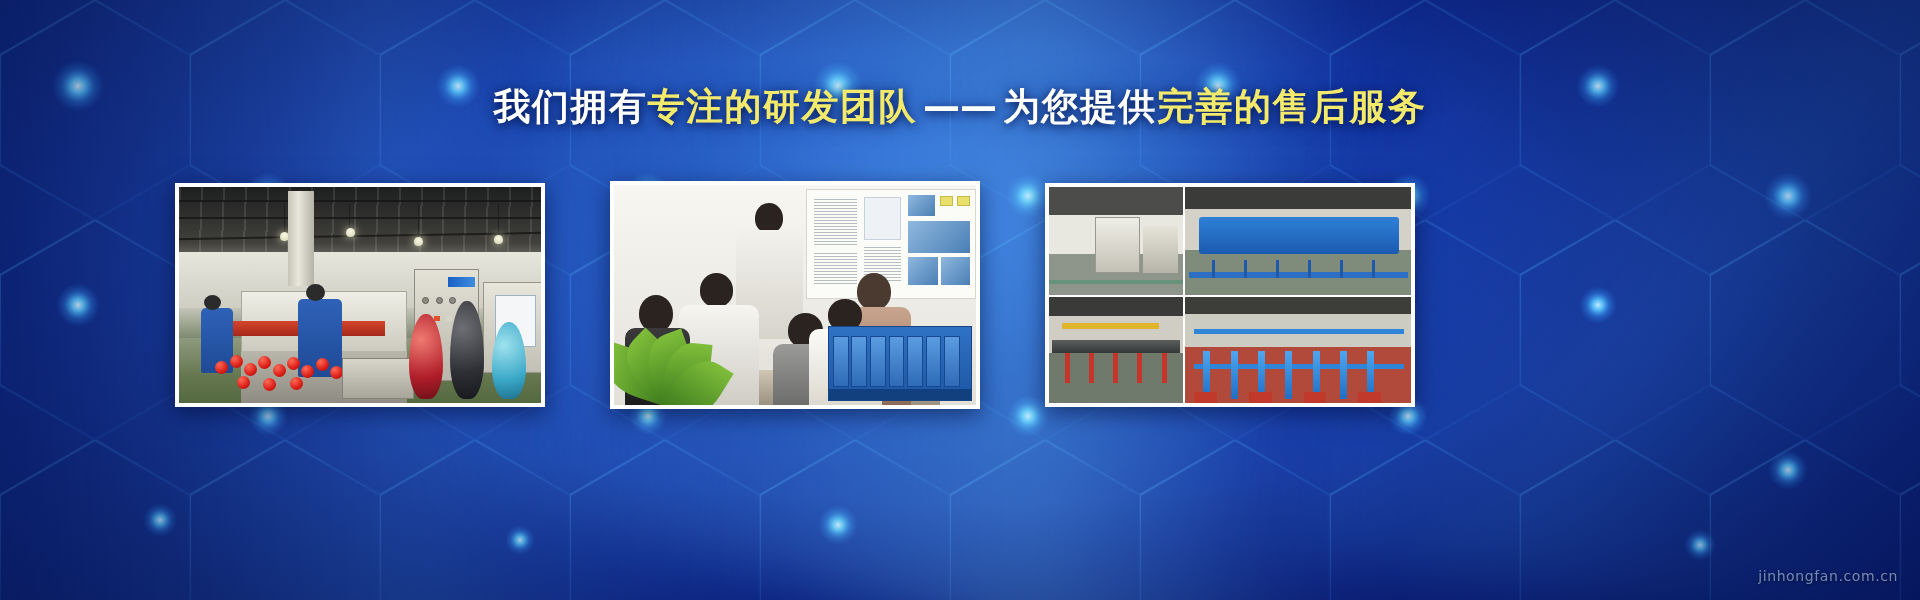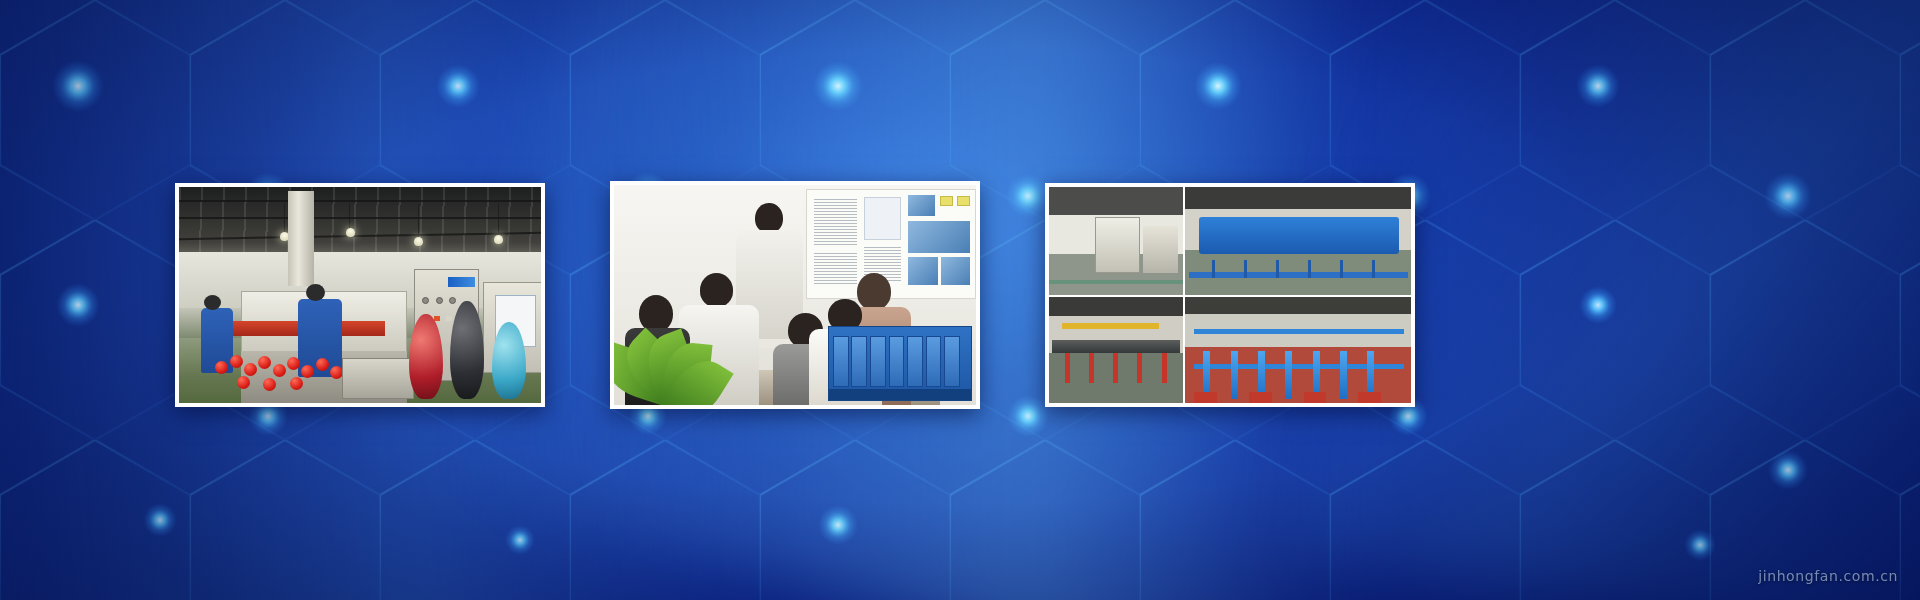--- a/index.html
+++ b/index.html
@@ -250,20 +250,23 @@
         <circle cx="1700" cy="545" r="16" fill="url(#node)"></circle>
       </g>
     </svg>
   </div>
 
   <div class="sweep sweep-a"></div>
   <div class="sweep sweep-b"></div>
   <div class="sweep sweep-c"></div>
   <div class="vignette"></div>
 
+  <div class="headline">
+    <span class="seg-white">我们拥有</span><span class="seg-yellow">专注的研发团队</span><span class="seg-dash">——</span><span class="seg-white">为您提供</span><span class="seg-yellow">完善的售后服务</span>
+  </div>
 
   <div class="photo-row">
 
     <div class="photo-frame" id="frame-1">
       <div class="inner">
         <div class="sc1">
           <div class="roof"></div>
           <div class="truss" style="left:0;top:6%;width:100%;"></div>
           <div class="truss" style="left:0;top:14%;width:100%;"></div>
           <div class="truss" style="left:0;top:22%;width:100%;transform:rotate(-1deg);"></div>

